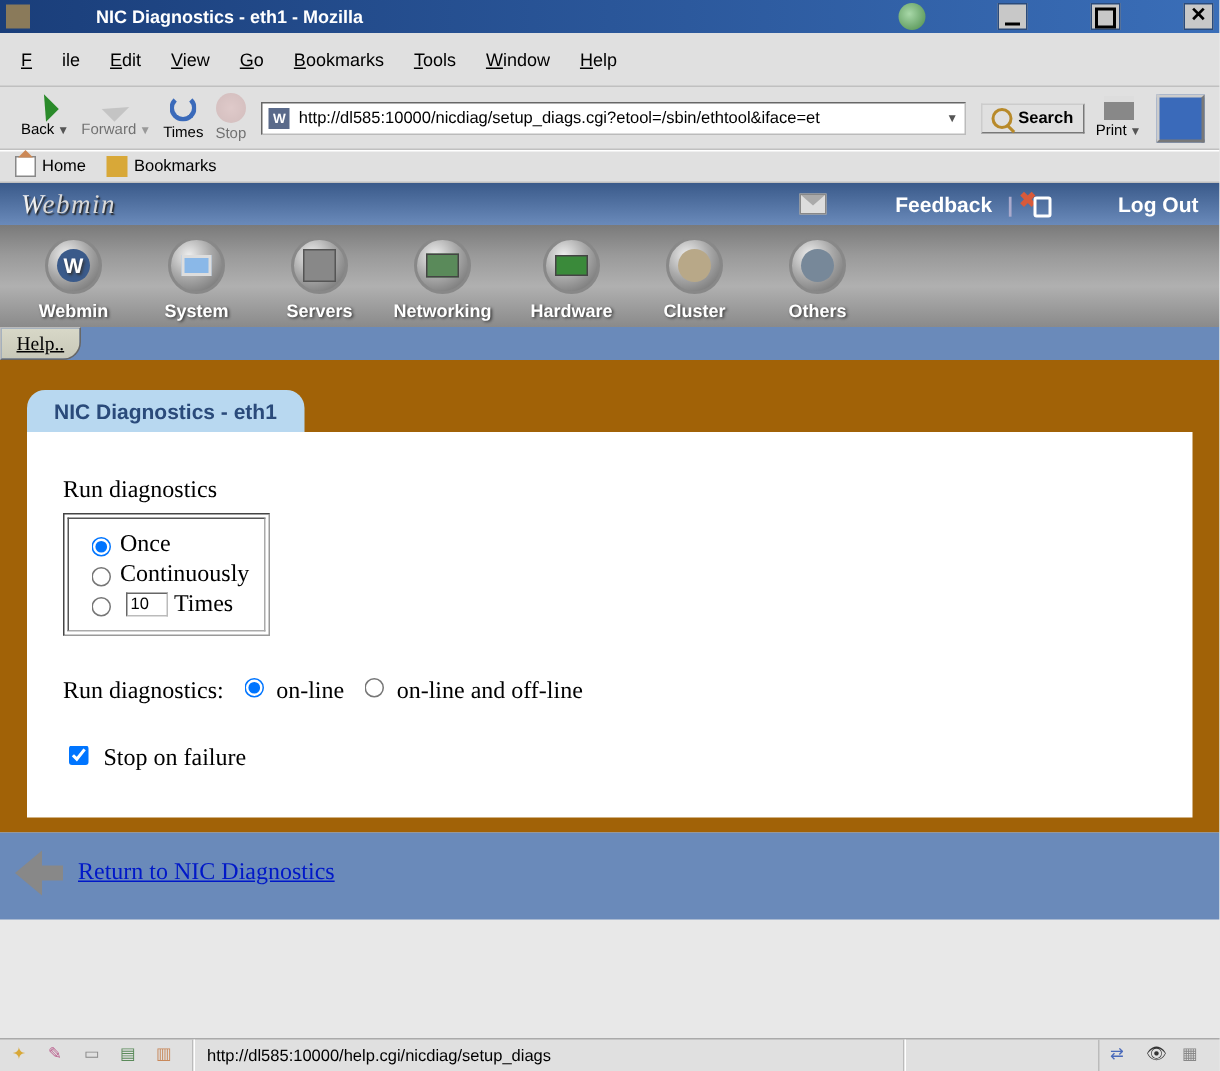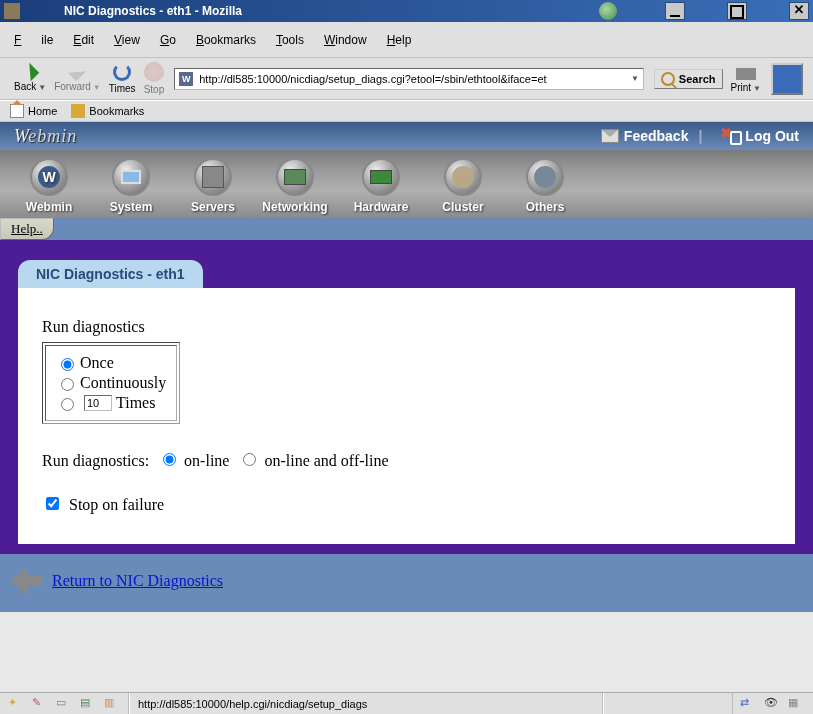--- a/index.html
+++ b/index.html
@@ -45,21 +45,21 @@
 .personalbar .pico { width: 14px; height: 14px; margin-right: 4px; }
 .personalbar .home { border: 1px solid #888; background: #fff; position: relative; }
 .personalbar .home::before { content: ""; position: absolute; top: -5px; left: 1px; border-left: 5px solid transparent; border-right: 5px solid transparent; border-bottom: 5px solid #c85; }
 .personalbar .bm { background: #d8a838; }
 
 
 .webmin-header { background: linear-gradient(to bottom, #3a5a8a, #6a8aba); height: 28px; display: flex; align-items: center; padding: 0 14px; color: white; position: relative; }
 .webmin-header .logo { font-style: italic; color: #d8d8d8; text-shadow: 1px 1px 1px #222; font-size: 18px; letter-spacing: 1px; font-family: Georgia, serif; }
 .webmin-header .logo b { color: #f0f0f0; font-weight: normal; }
 .webmin-header .rlinks { margin-left: auto; display: flex; align-items: center; font-size: 14px; font-weight: bold; }
-.webmin-header .rlinks .rl { display: flex; align-items: center; margin-left: 20px; cursor: pointer; }
+.webmin-header .rlinks .rl { display: flex; align-items: center; margin-left: 6px; cursor: pointer; gap: 41px; }
 .webmin-header .rlinks .sep { color: #aac; margin-left: 10px; }
 .webmin-header .rlinks .ico { width: 18px; height: 14px; margin-right: 5px; }
 .webmin-header .rlinks .mail { background: #ddd; border: 1px solid #888; position: relative; }
 .webmin-header .rlinks .mail::after { content: ""; position: absolute; left: 0; right: 0; top: 0; border-left: 8px solid transparent; border-right: 8px solid transparent; border-top: 7px solid #aaa; }
 .webmin-header .rlinks .logout { width: 18px; height: 18px; position: relative; }
 .webmin-header .rlinks .logout::before { content: "✖"; color: #d85a3a; position: absolute; left: -2px; top: -2px; font-size: 14px; }
 .webmin-header .rlinks .logout::after { content: ""; position: absolute; width: 8px; height: 10px; border: 2px solid #fff; border-radius: 2px; right: -2px; bottom: 0; }
 
 
 .catbar { background: linear-gradient(to bottom, #7a7a7a, #9a9a9a 30%, #b0b0b0 60%, #8a8a8a); padding: 8px 10px 4px; display: flex; }
@@ -73,21 +73,21 @@
 .caticon .net { background: #5a8a5a; height: 16px; border: 1px solid #444; }
 .caticon .hw { background: #3a8a3a; height: 14px; border: 1px solid #444; }
 .caticon .cluster { background: #b8a888; border-radius: 50%; }
 .caticon .others { background: #789; border-radius: 50%; }
 
 
 .helptab-row { background: #6a8aba; display: flex; }
 .helptab { background: linear-gradient(to bottom, #d8d8c8, #c8c8b8); border: 1px outset #bbb; border-radius: 0 0 12px 0; padding: 2px 10px; font-size: 13px; text-decoration: underline; cursor: pointer; font-family: serif; }
 
 
-.content-wrap { background: #4c1d95; padding: 20px 18px 10px; }
+.content-wrap { background: #a16207; padding: 20px 18px 10px; }
 .section-tab { display: inline-block; background: #b8d8f0; padding: 6px 18px; border-radius: 12px 12px 0 0; font-weight: bold; color: #2a4a7a; font-size: 14px; }
 .panel { background: white; padding: 30px 24px; font-family: "Times New Roman", serif; font-size: 16px; }
 .field-label { margin-bottom: 6px; }
 .framed { border: 1px solid #999; border-style: inset; display: inline-block; padding: 2px; }
 .framed-inner { border: 1px solid #aaa; border-style: inset; padding: 6px 10px; }
 .radio-row { margin: 2px 0; display: flex; align-items: center; }
 .radio-row input[type=radio] { margin-right: 6px; }
 .radio-row .numbox { width: 28px; font-size: 11px; border: 1px inset #bbb; padding: 1px 2px; margin: 0 4px; font-family: sans-serif; }
 .inline-row { margin-top: 28px; }
 .inline-row input[type=radio] { margin: 0 4px 0 10px; }

